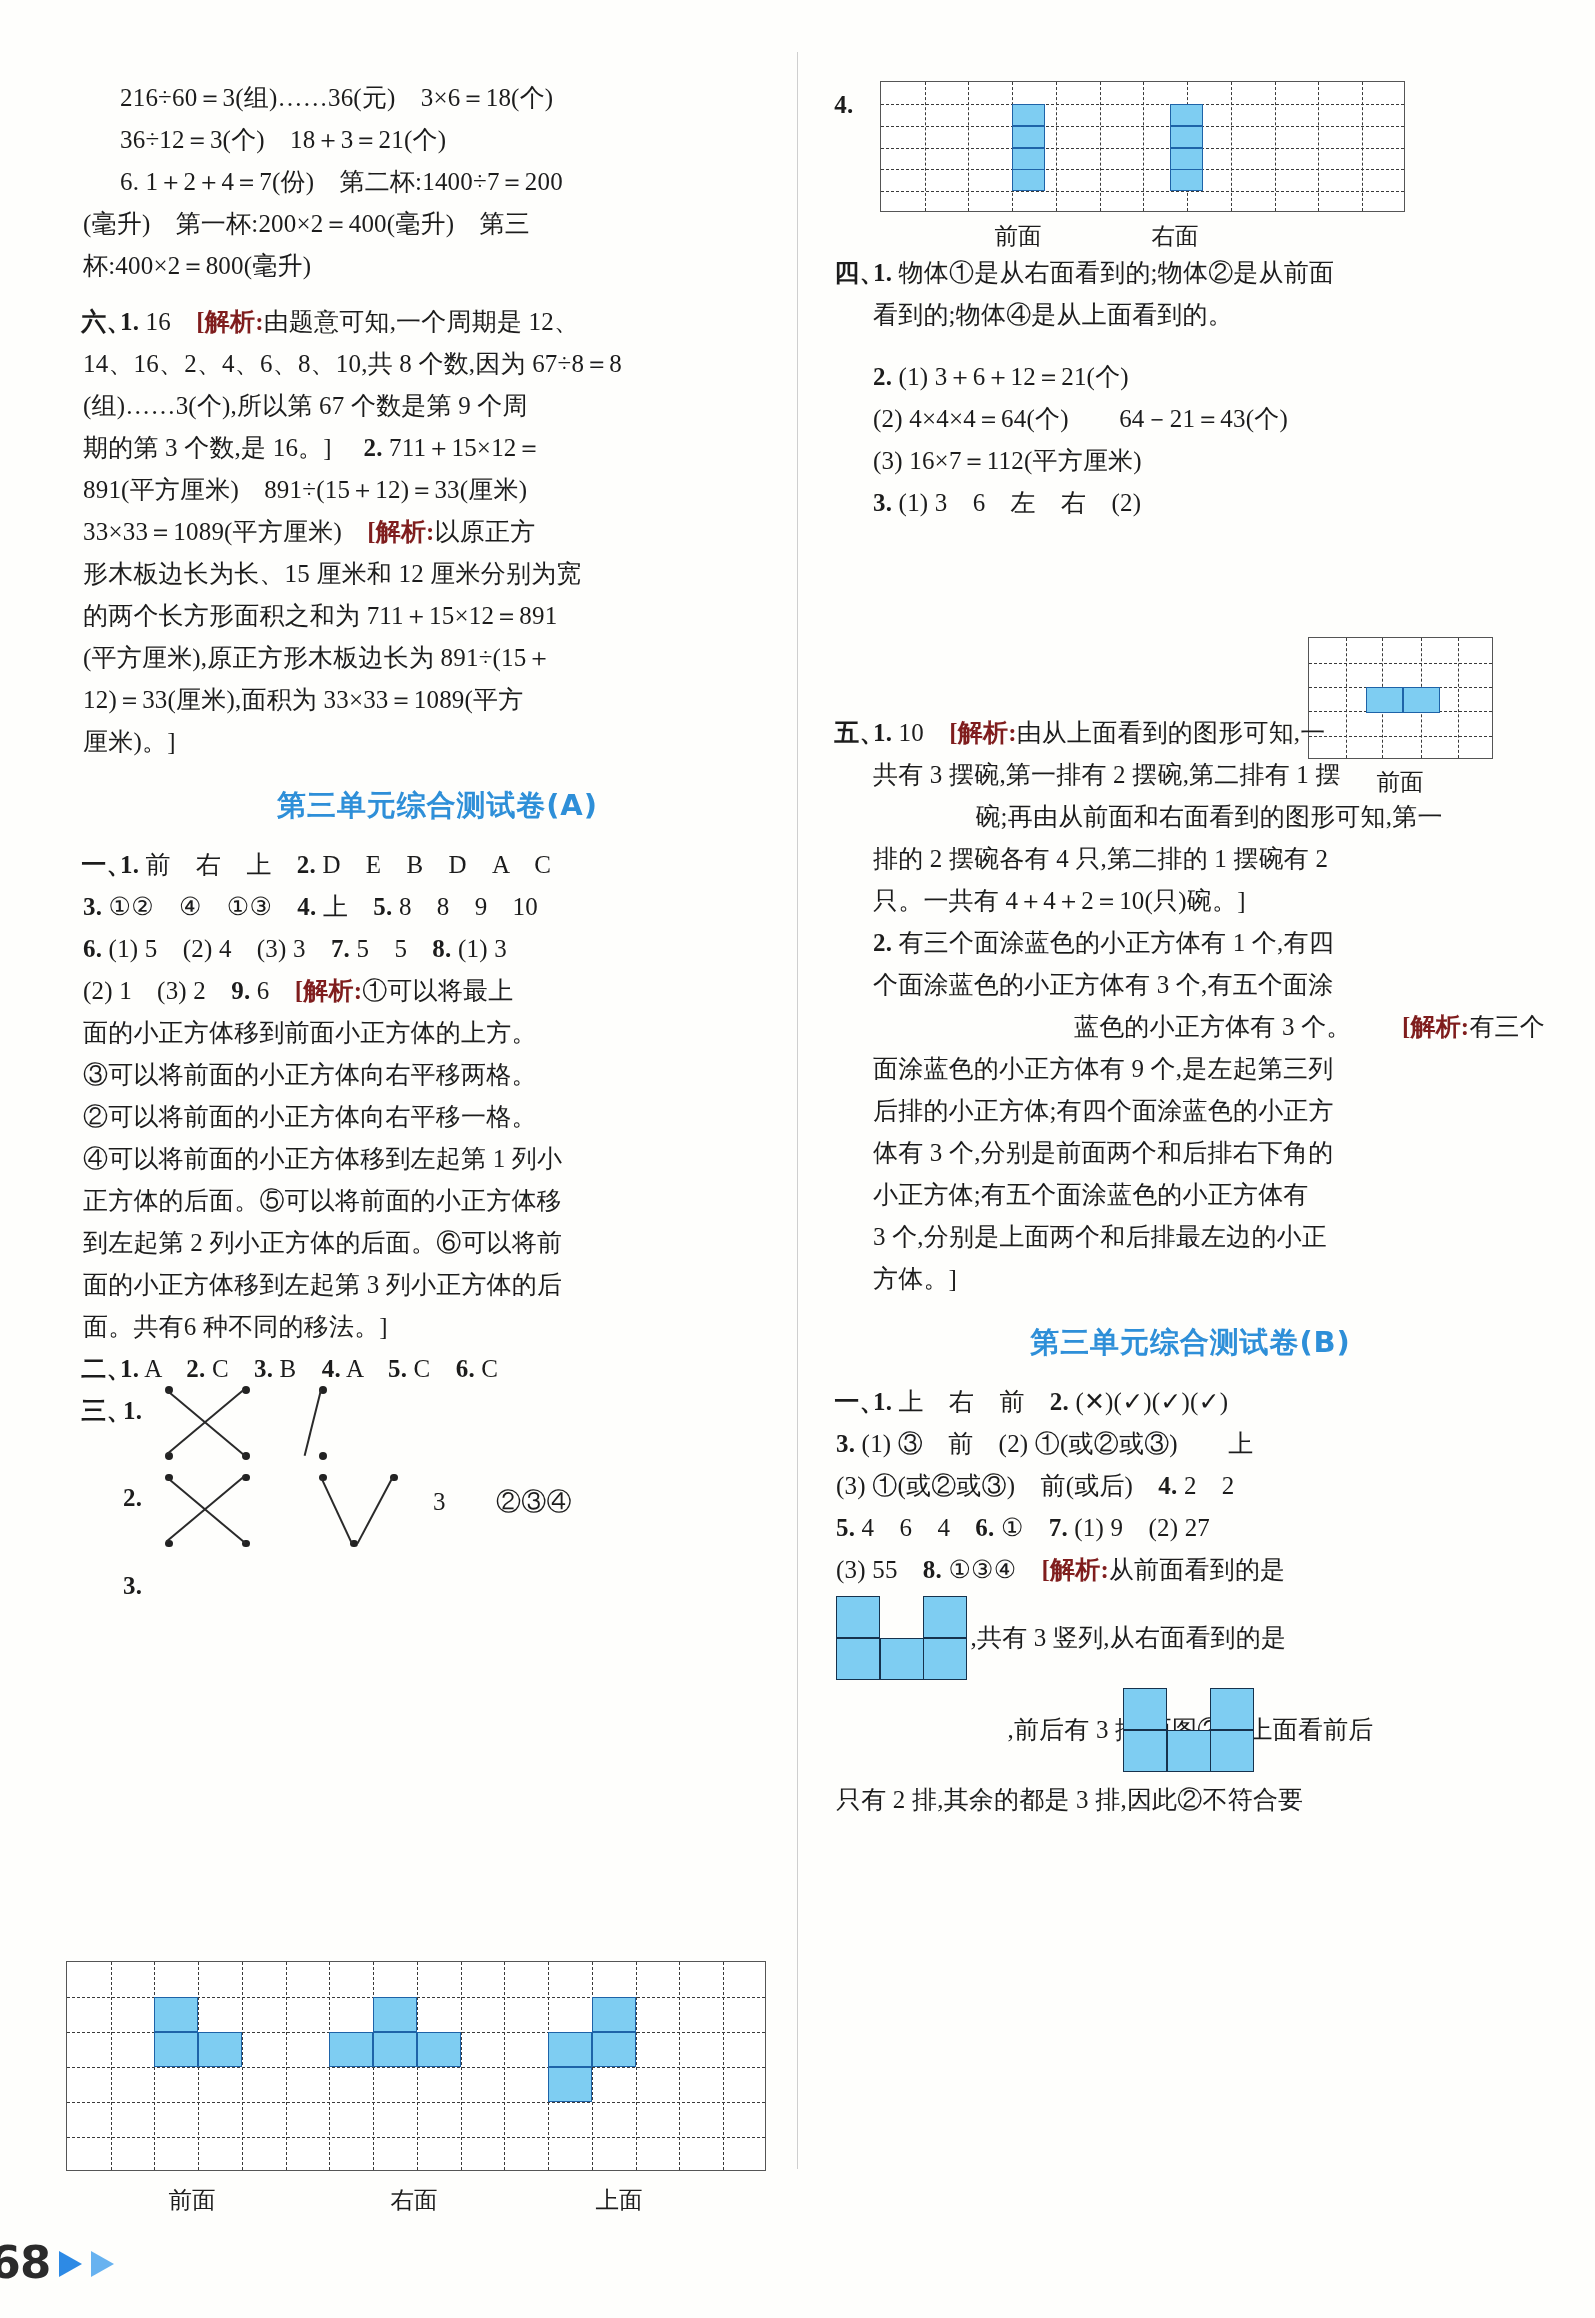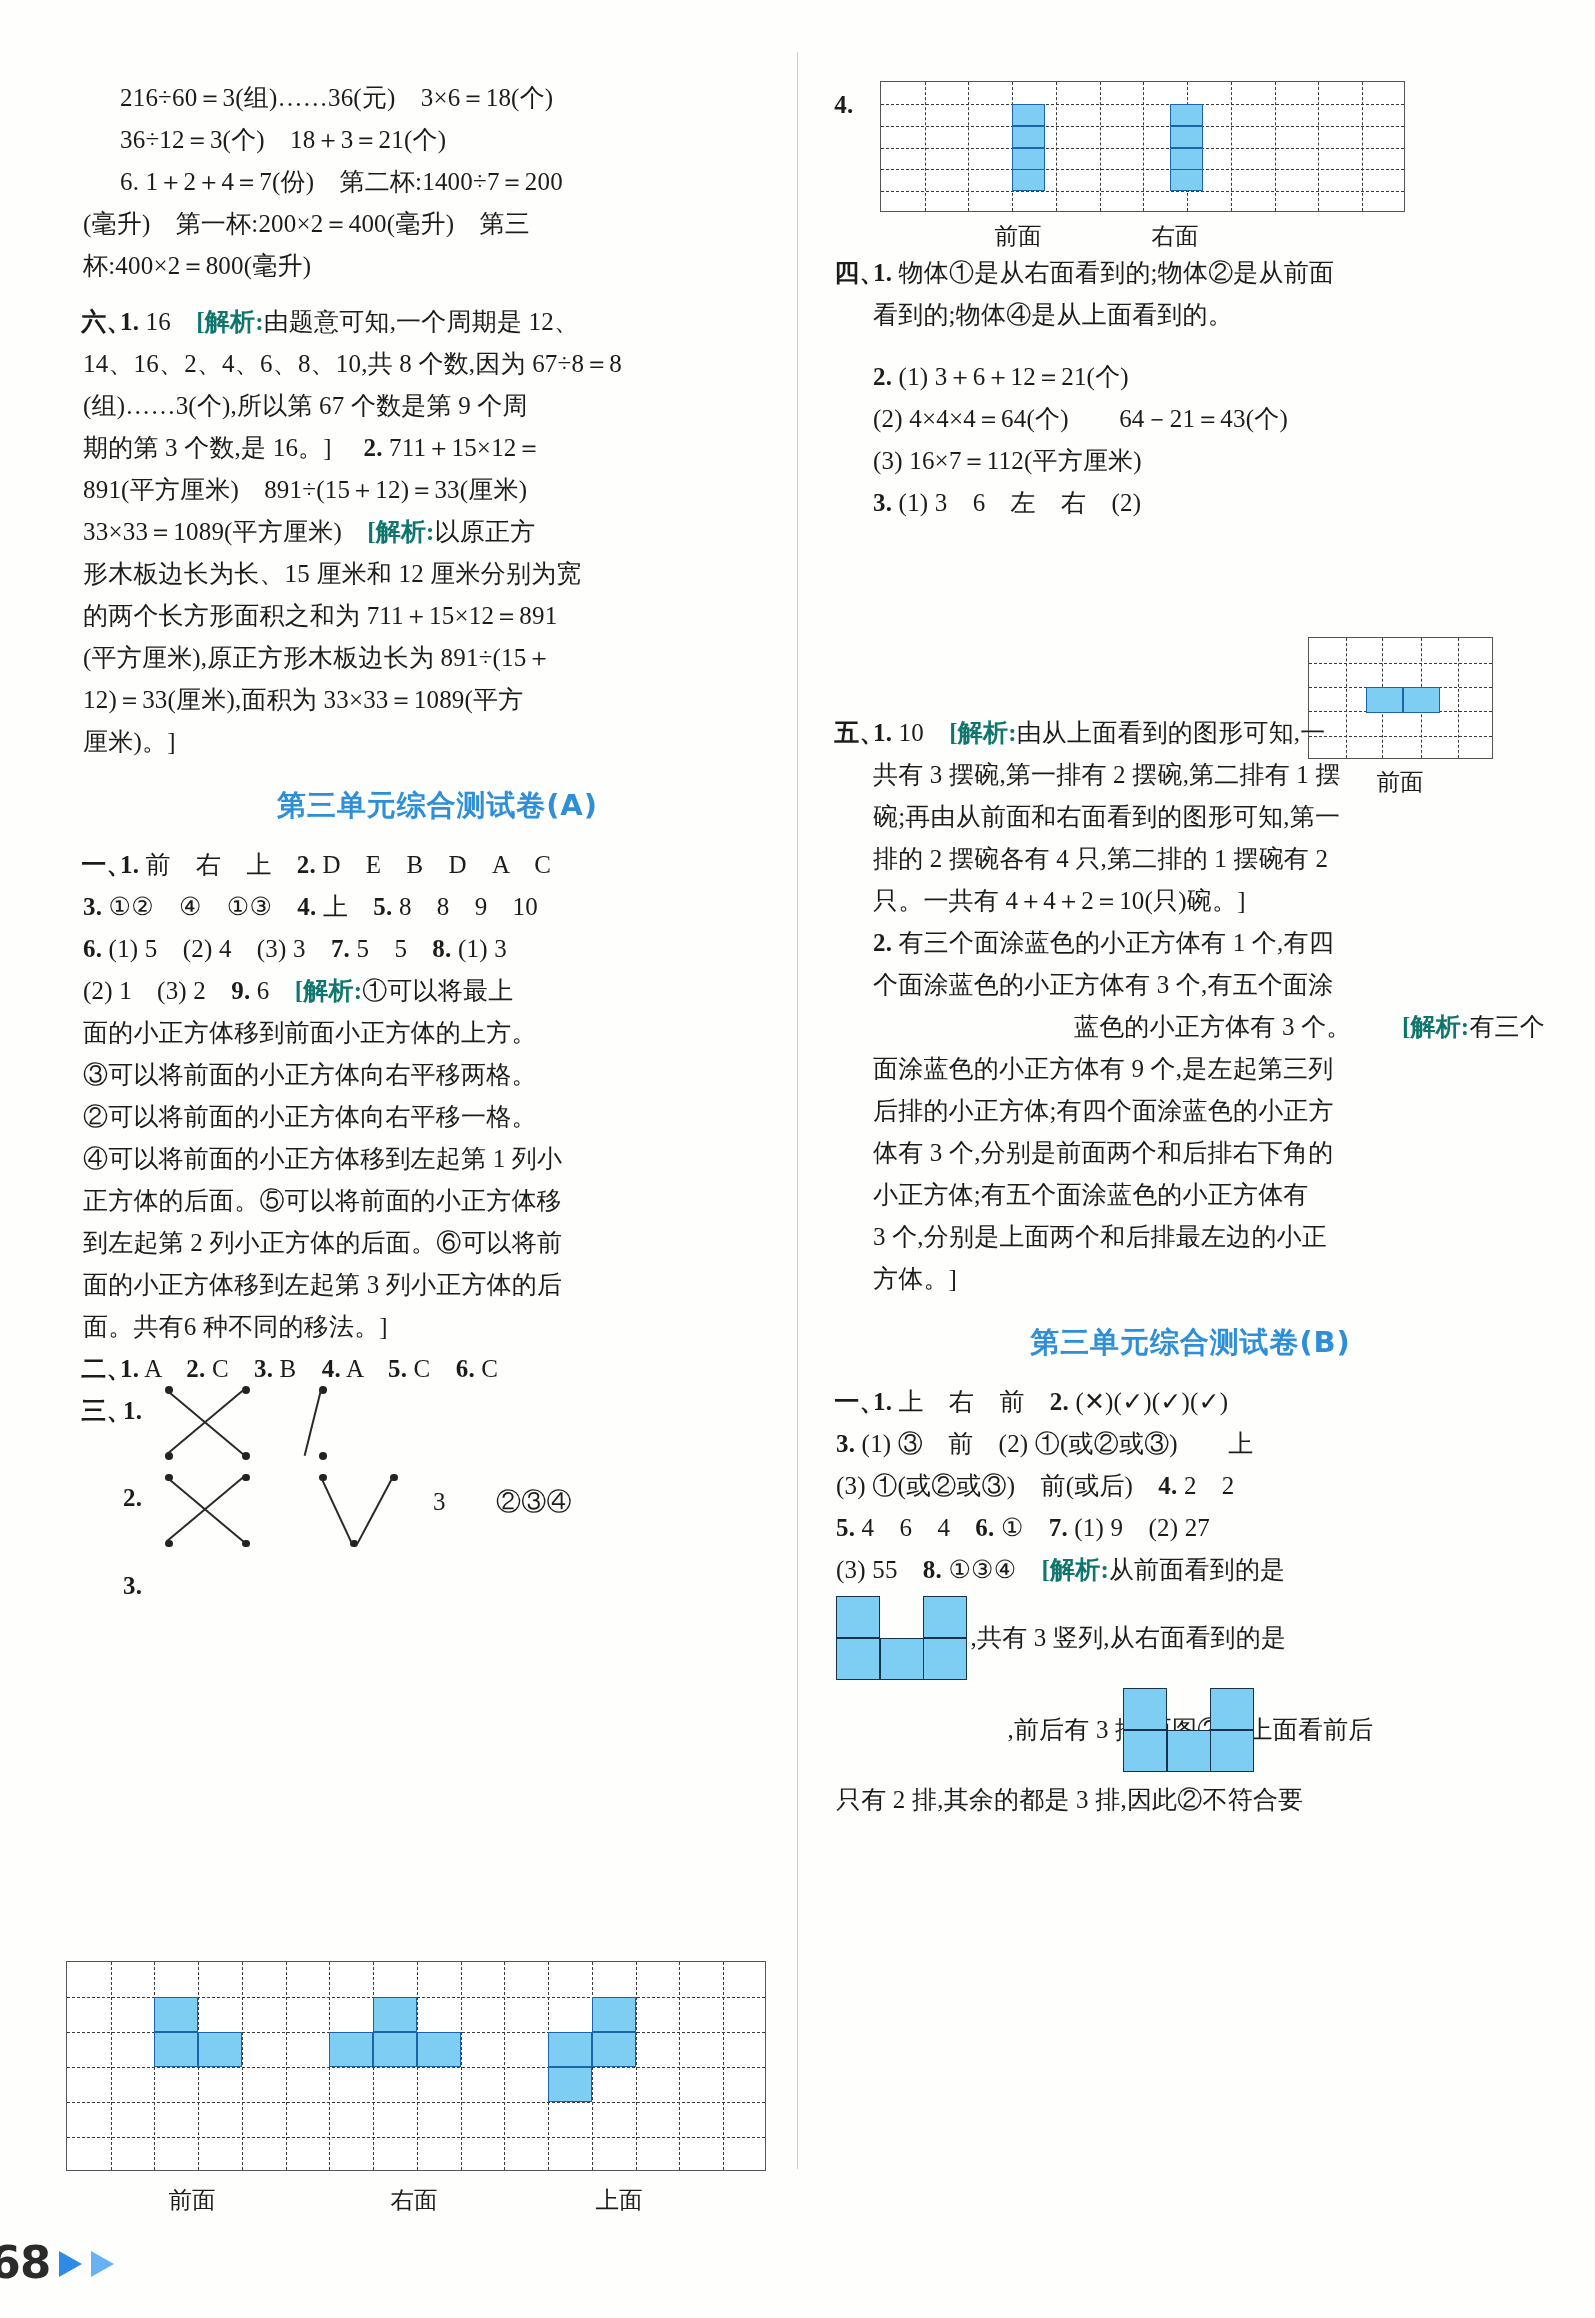--- a/index.html
+++ b/index.html
@@ -32,21 +32,21 @@
 
   .line {
     font-size:25px;
     line-height:42px;
     letter-spacing:0.2px;
     white-space:nowrap;
     font-family:"Liberation Serif","DejaVu Serif",serif;
   }
   .ind { padding-left:37px; }
   .b { font-weight:bold; }
-  .expl { color:#0f766e; font-weight:bold; }
+  .expl { color:#7f1d1d; font-weight:bold; }
 
   .title {
     text-align:center;
     color:#2e8fd8;
     font-weight:bold;
     font-size:29px;
     letter-spacing:0.9px;
     font-family:"DejaVu Sans","Liberation Sans",sans-serif;
     margin:23px 0 17.5px 0;
   }
@@ -287,21 +287,21 @@
       <div class="cell" style="left:94px;top:49px;width:37px;height:26px;"></div>
     </div>
     <div class="caption" style="left:529px;top:689px;width:70px;">前面</div>
 
     <div style="height:188px"></div>
 
     <div style="position:relative;">
       <span class="line b" style="position:absolute;left:-1.7px;top:0;">五、</span>
       <div class="line ind"><span class="b">1.</span> 10　<span class="expl">[解析:</span>由从上面看到的图形可知,一</div>
       <div class="line" style="padding-left:37px;">共有 3 摆碗,第一排有 2 摆碗,第二排有 1 摆</div>
-      <div class="line" style="padding-left:37px;">碗;再由从前面和右面看到的图形可知,第一</div>
+      <div class="line" style="padding-left:37px;text-align:center;">碗;再由从前面和右面看到的图形可知,第一</div>
       <div class="line" style="padding-left:37px;">排的 2 摆碗各有 4 只,第二排的 1 摆碗有 2</div>
       <div class="line" style="padding-left:37px;">只。一共有 4＋4＋2＝10(只)碗。]</div>
       <div class="line" style="padding-left:37px;"><span class="b">2.</span> 有三个面涂蓝色的小正方体有 1 个,有四</div>
       <div class="line" style="padding-left:37px;">个面涂蓝色的小正方体有 3 个,有五个面涂</div>
       <div class="line" style="padding-left:37px;text-align:right;">蓝色的小正方体有 3 个。　　<span class="expl">[解析:</span>有三个</div>
       <div class="line" style="padding-left:37px;">面涂蓝色的小正方体有 9 个,是左起第三列</div>
       <div class="line" style="padding-left:37px;">后排的小正方体;有四个面涂蓝色的小正方</div>
       <div class="line" style="padding-left:37px;">体有 3 个,分别是前面两个和后排右下角的</div>
       <div class="line" style="padding-left:37px;">小正方体;有五个面涂蓝色的小正方体有</div>
       <div class="line" style="padding-left:37px;">3 个,分别是上面两个和后排最左边的小正</div>

